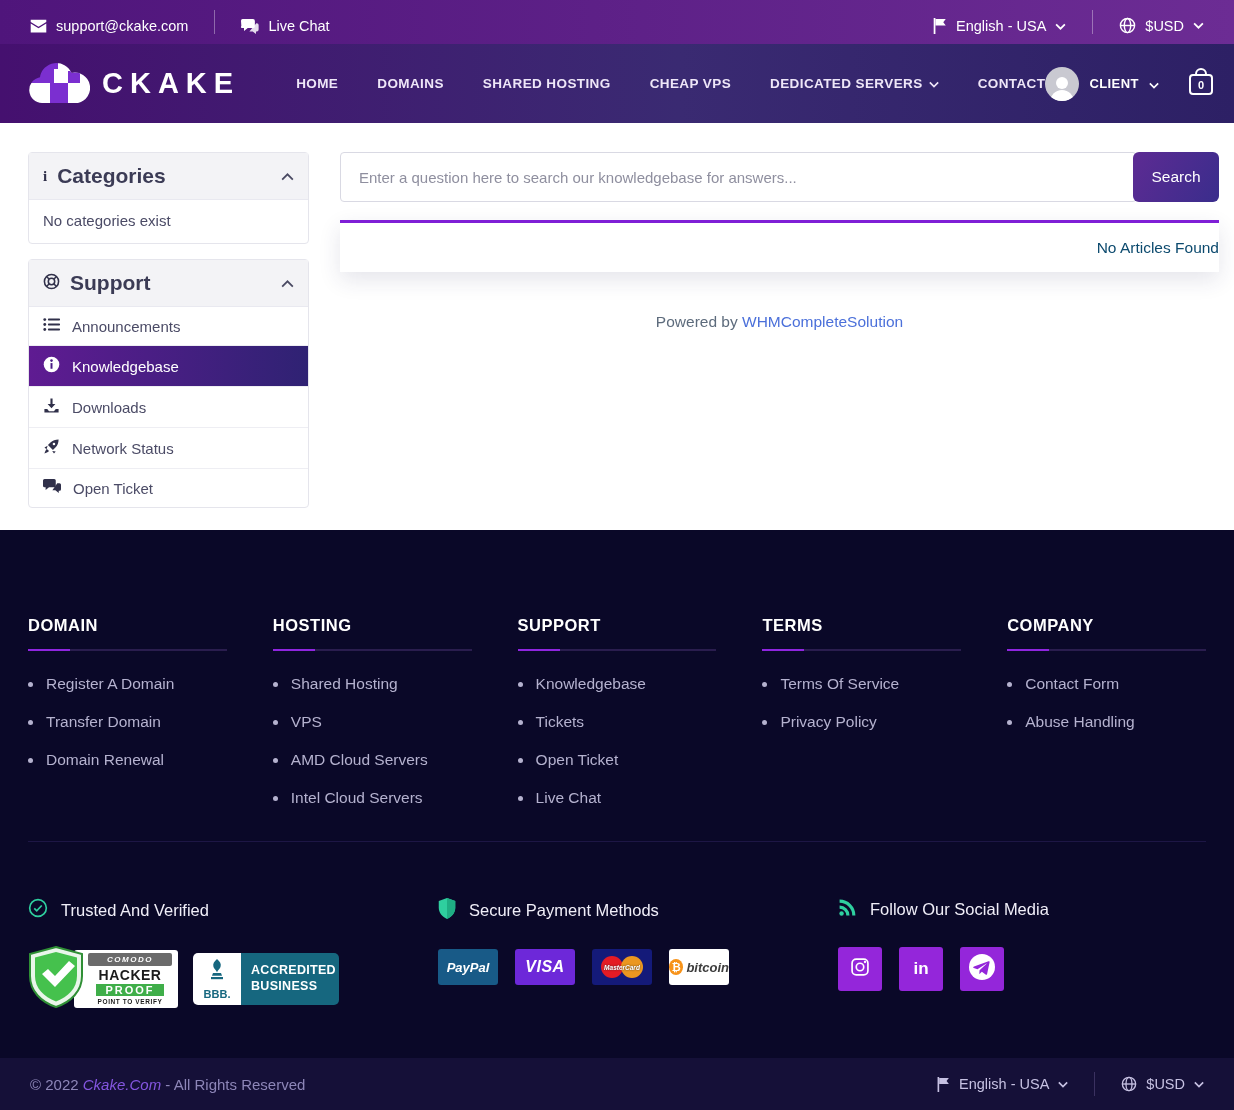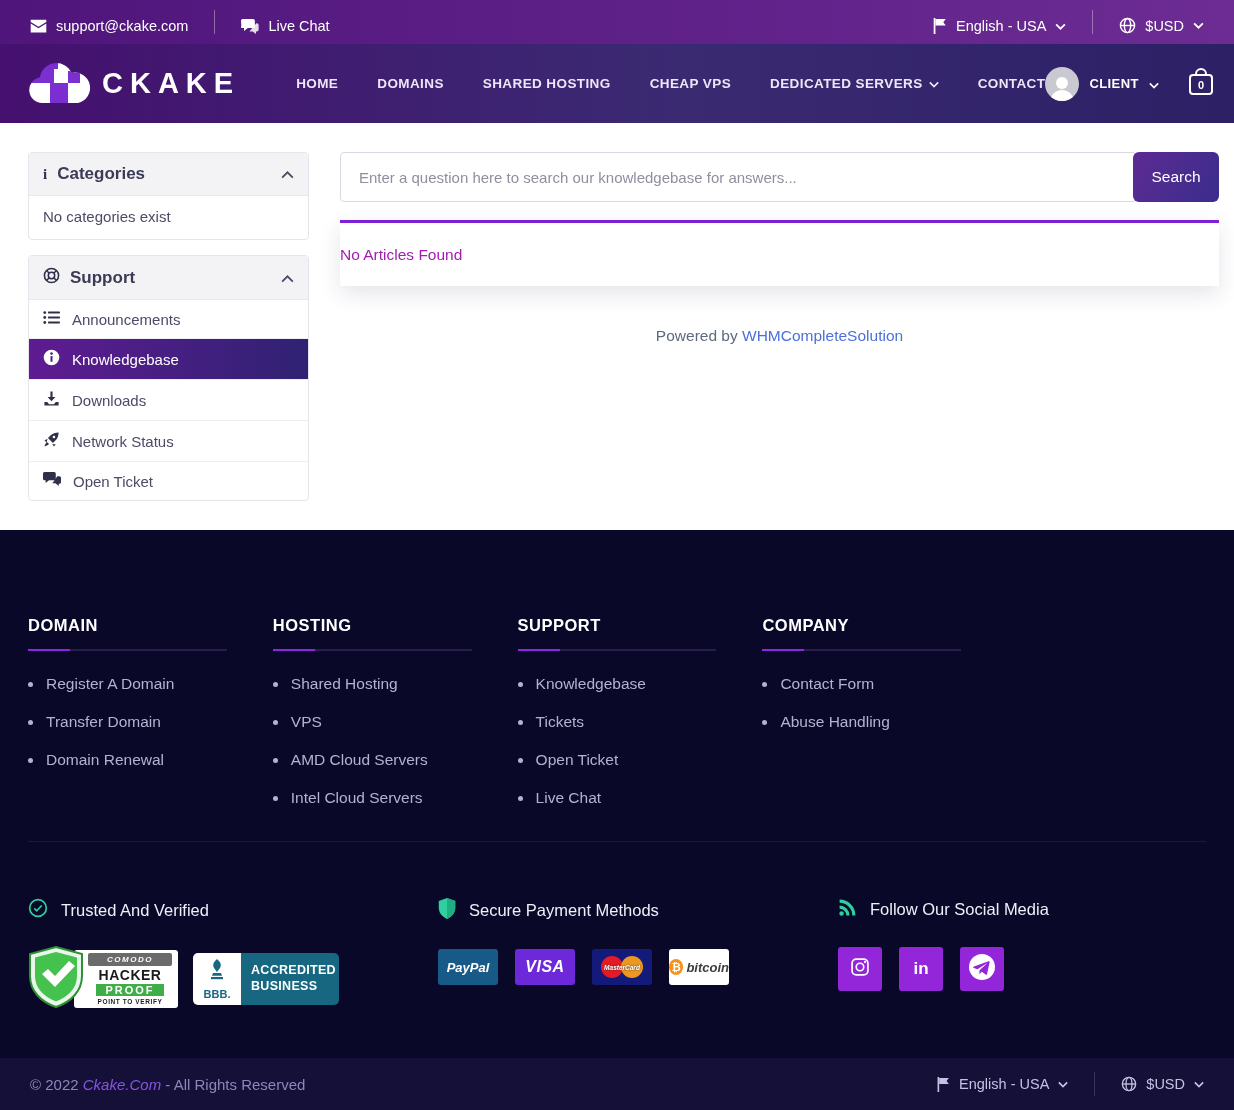--- a/index.html
+++ b/index.html
@@ -24,33 +24,33 @@
   .avatar svg { position:absolute; left:0; top:3px; }
   .client-label { color:#fff; font-size:13px; font-weight:700; letter-spacing:.4px; }
   .cart { margin-left:14px; cursor:pointer; }
 
   
   .main { background:#fff; height:407px; display:flex; padding:29px 15px 0 28px; }
   .sidebar { width:281px; flex:0 0 281px; margin-right:31px; }
   .card { border:1px solid #e5e5ec; border-radius:4px; background:#fff; }
   .card + .card { margin-top:15px; }
   .card-head { background:#f3f3f6; padding:11px 14px; display:flex; align-items:center; gap:10px; border-bottom:1px solid #e9e9f0; cursor:pointer; }
-  .card-head .ttl { font-size:17px; font-weight:700; color:#3b3b55; flex:1; }
+  .card-head .ttl { font-size:21px; font-weight:700; color:#3b3b55; flex:1; }
   .card-body { padding:12px 14px 14px; font-size:15px; color:#4b4b66; }
   .menu-item { display:flex; align-items:center; gap:12px; padding:10px 14px; font-size:15px; color:#4b4b66; border-top:1px solid #eeeef3; cursor:pointer; }
   .menu-item:first-child { border-top:none; }
   .menu-item svg { flex:0 0 18px; }
   .menu-item.active { background:linear-gradient(90deg,#5f1b92,#2f2273); color:#fff; }
 
   .content { flex:1; }
   .search-row { display:flex; align-items:center; }
   .search-input { flex:1; height:50px; border:1px solid #d9d9e3; border-radius:4px; padding:0 18px; font-size:15px; color:#444; font-family:inherit; outline:none; }
   .search-input::placeholder { color:#8f8f9f; }
   .search-btn { width:86px; height:50px; margin-left:-4px; border:none; border-radius:6px; background:linear-gradient(120deg,#5d2b93,#3a2d8c); color:#fff; font-size:15.5px; font-family:inherit; cursor:pointer; z-index:1; }
-  .panel { margin-top:18px; border-top:3px solid #7f1fd6; background:#fff; box-shadow:0 8px 22px rgba(40,40,90,.12); height:66px; display:flex; align-items:center; justify-content:flex-start; font-size:15.5px; color:#a21caf; }
+  .panel { margin-top:18px; border-top:3px solid #7f1fd6; background:#fff; box-shadow:0 8px 22px rgba(40,40,90,.12); height:52px; display:flex; align-items:center; justify-content:flex-end; font-size:15.5px; color:#0c4a6e; }
   .powered { margin-top:41px; text-align:center; font-size:15.5px; color:#5d6b7c; }
   .powered a { color:#4b70da; text-decoration:none; cursor:pointer; }
 
   
   .footer { position:absolute; left:0; top:530px; width:1234px; height:580px; background:#0a0828; color:#fff; }
   .cols { display:grid; grid-template-columns:repeat(5,1fr); gap:46px; padding:86px 28px 0; }
   .col h4 { font-size:16.5px; font-weight:700; color:#fff; letter-spacing:.5px; }
   .col .rule { margin-top:14px; height:2px; background:#2a1d4e; position:relative; }
   .col .rule::after { content:""; position:absolute; left:0; top:0; width:42px; height:2px; background:#8f25e0; }
   .col ul { list-style:none; margin-top:24px; }
@@ -373,20 +373,34 @@
             <span class="dot"></span>
             <span>Open Ticket</span>
           </li>
         <li>
             <span class="dot"></span>
             <span>Live Chat</span>
           </li>
       </ul>
     </div>
     <div class="col">
+      <h4>TERMS</h4>
+        <div class="rule"></div>
+      <ul>
+        <li>
+            <span class="dot"></span>
+            <span>Terms Of Service</span>
+          </li>
+        <li>
+            <span class="dot"></span>
+            <span>Privacy Policy</span>
+          </li>
+      </ul>
+    </div>
+    <div class="col">
       <h4>COMPANY</h4>
         <div class="rule"></div>
       <ul>
         <li>
             <span class="dot"></span>
             <span>Contact Form</span>
           </li>
         <li>
             <span class="dot"></span>
             <span>Abuse Handling</span>

